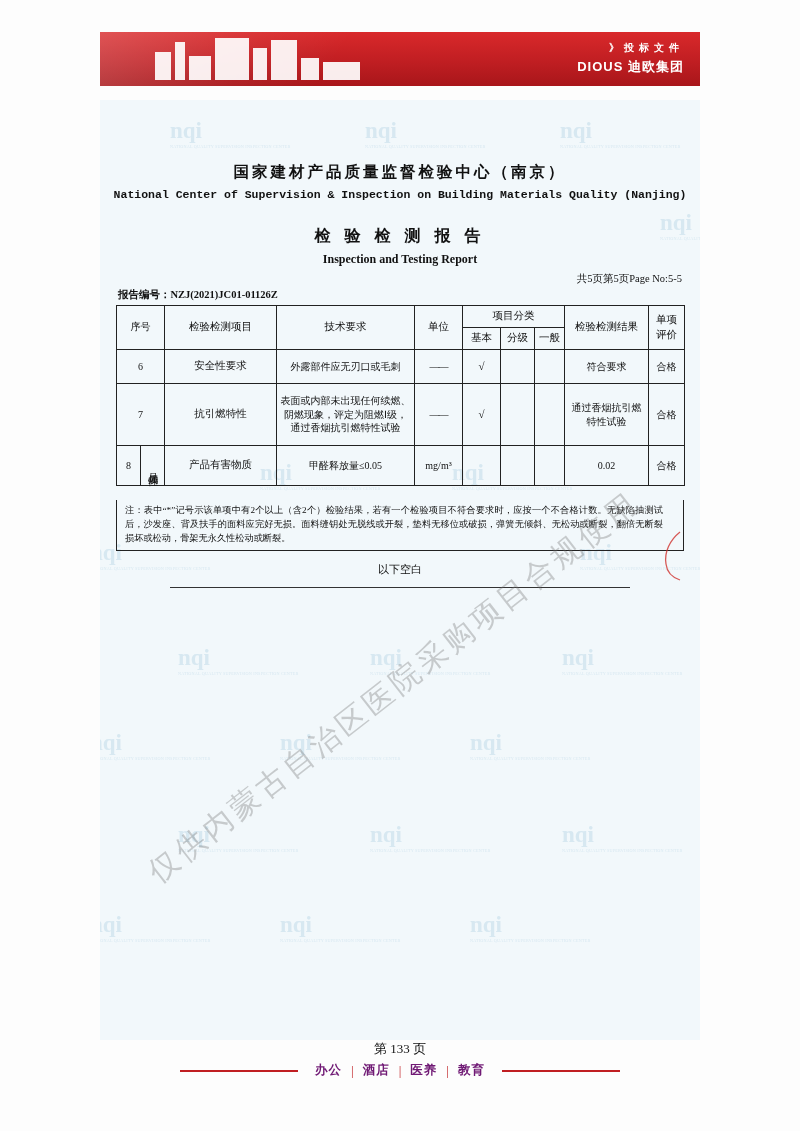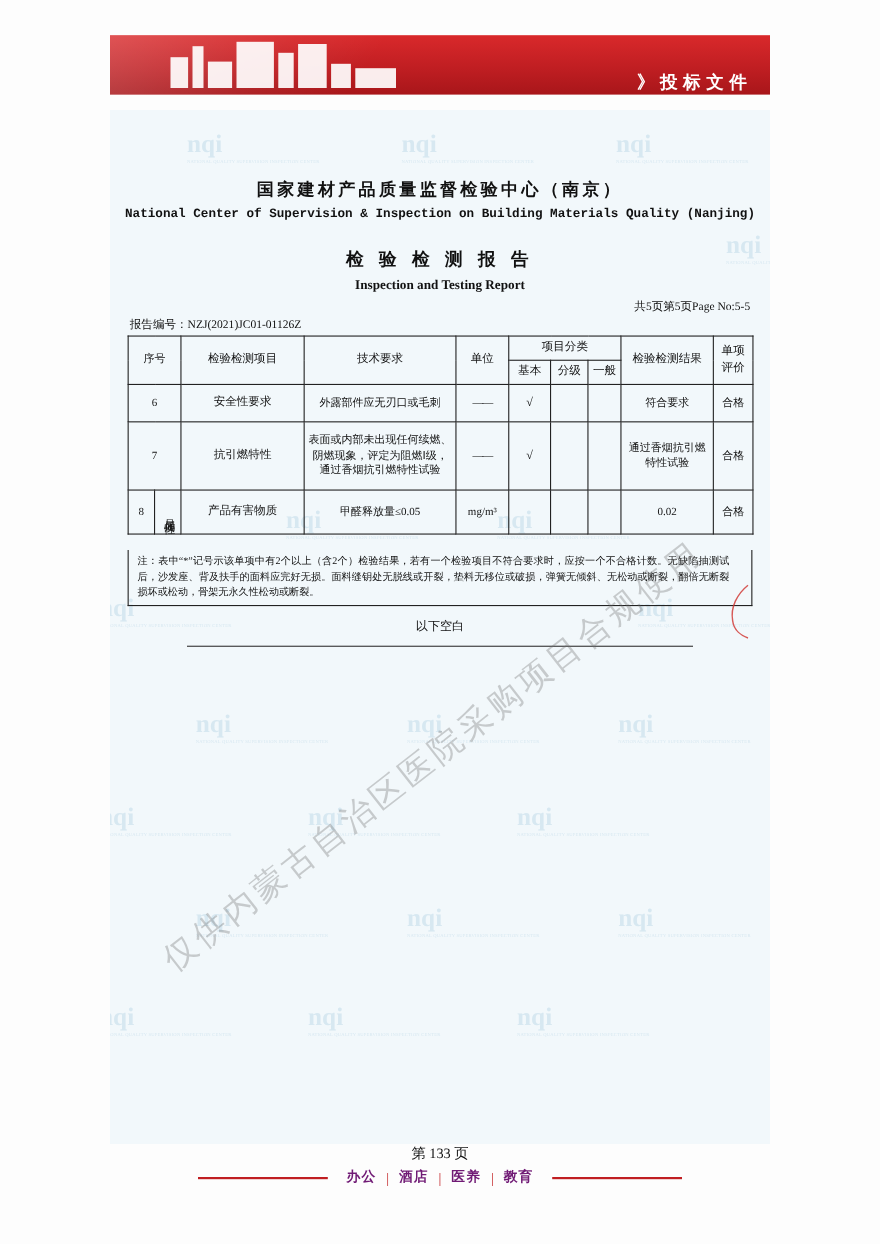--- a/index.html
+++ b/index.html
@@ -49,26 +49,25 @@
     opacity: 0.92;
   }
   #banner .tagline {
     position: absolute;
     right: 16px; top: 6px;
     text-align: right;
     color: #ffffff;
   }
   #banner .tagline .t1 {
     font-family: "Liberation Sans", sans-serif;
-    font-size: 16px;
+    font-size: 10px;
     letter-spacing: 5px;
     font-weight: bold;
     line-height: 20px;
     white-space: nowrap;
-    margin-top: 28px;
   }
   #banner .tagline .t2 {
     font-family: "Liberation Sans", sans-serif;
     font-size: 13px;
     font-weight: bold;
     letter-spacing: 1px;
     line-height: 18px;
     white-space: nowrap;
   }
 
@@ -170,20 +169,21 @@
     font-family: "Liberation Serif", serif;
     font-size: 10.5px;
     color: #111;
   }
   .reportno {
     position: absolute;
     left: 18px; top: 188px;
     font-family: "Liberation Serif", serif;
     font-size: 10.5px;
     color: #111;
+    font-weight: bold;
   }
 
   
   #tbl-wrap {
     position: absolute;
     left: 16px; top: 205px;
     width: 568px;
   }
   table.rpt {
     border-collapse: collapse;

